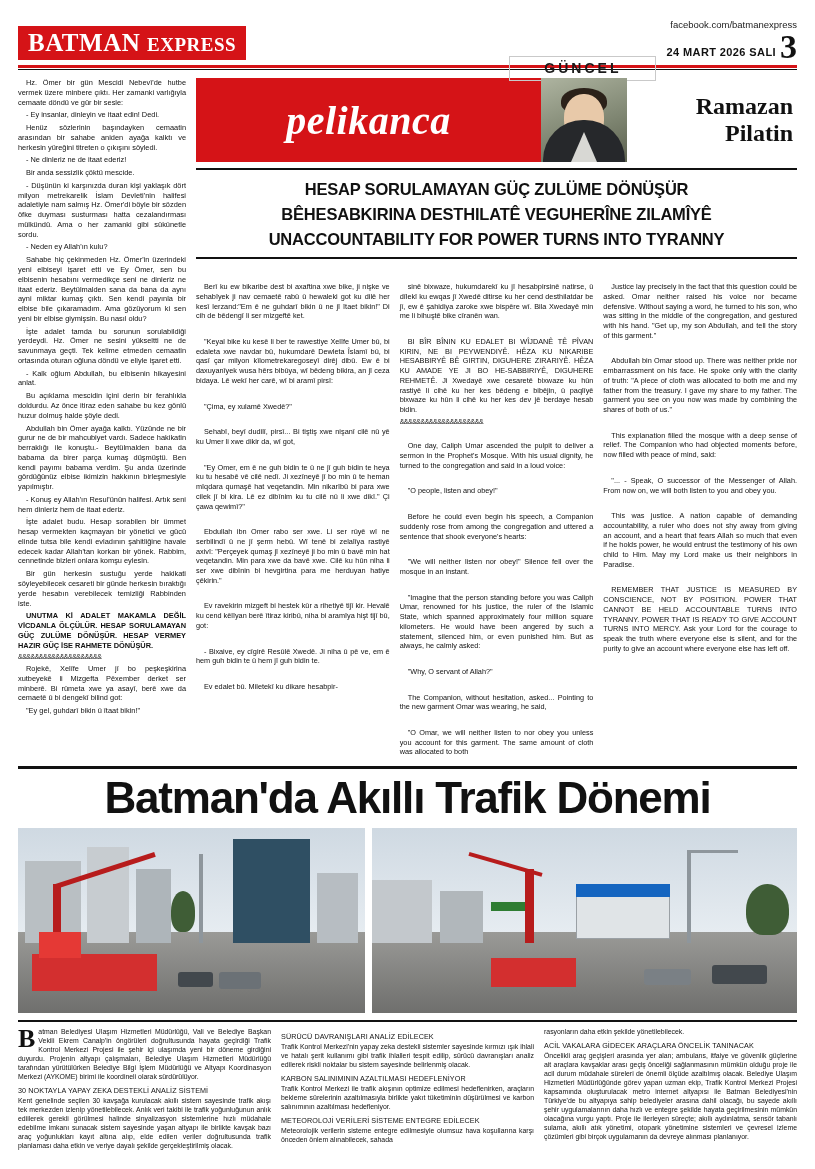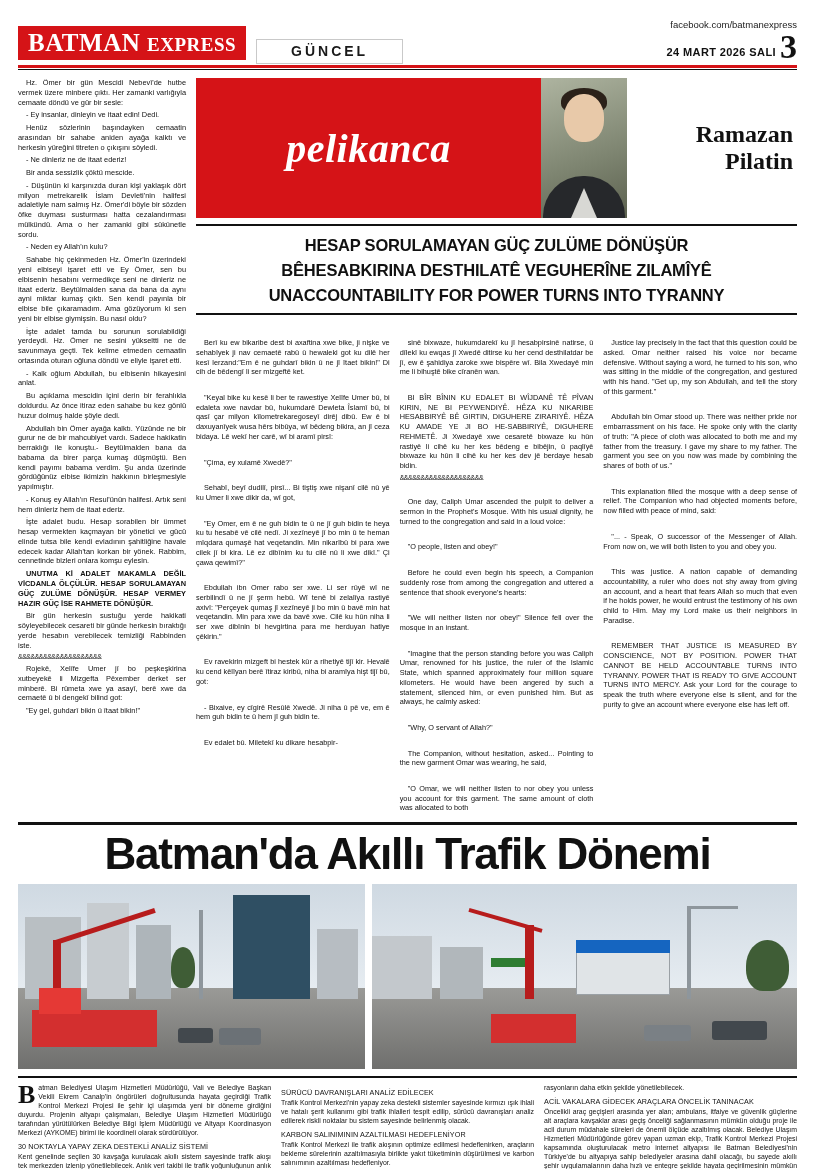--- a/index.html
+++ b/index.html
@@ -15,21 +15,21 @@
   .page { width:815px; height:1169px; position:relative; padding: 14px 18px 0 18px; }
 
   
   .masthead { display:flex; align-items:flex-end; justify-content:space-between; height:46px; }
   .logo-box {
     background:#d51317; color:#fff; font-family:"Liberation Serif", serif;
     font-weight:bold; font-size:25px; letter-spacing:0.5px;
     padding:4px 10px 5px 10px; line-height:1; white-space:nowrap;
   }
   .logo-box .small { font-size:19px; }
-  .mast-center { text-align:left; flex:1; padding:0 10px; position:relative; top:4px;}
+  .mast-center { text-align:right; flex:1; padding:0 10px; position:relative; top:21px;}
   .mast-center .gundem {
     display:inline-block; border:1px solid #c9c9c9; padding:3px 34px 4px 34px;
     font-size:14px; letter-spacing:3px; font-weight:bold; color:#1a1a1a;
   }
   .mast-right { text-align:right; white-space:nowrap; position:relative; }
   .fb { font-size:9.5px; color:#222; display:block; margin-bottom:3px; }
   .datewrap { display:flex; align-items:flex-end; gap:4px; justify-content:flex-end;}
   .date { font-size:11px; font-weight:bold; letter-spacing:0.4px; padding-bottom:2px;}
   .pageno { font-family:"Liberation Serif", serif; font-size:34px; font-weight:bold; line-height:0.8; }
 
@@ -43,21 +43,21 @@
     margin:0 0 3px 0; font-size:7.4px; line-height:1.32; text-align:justify;
     font-family:"Liberation Sans", sans-serif;
   }
   .col-left p.ind { text-indent:8px; }
   .col-left p.caps { font-weight:bold; }
   .dingbat { font-size:7px; letter-spacing:-0.5px; word-break:break-all; line-height:1.1; margin:3px 0;}
 
   .col-right { flex:1; }
 
   
-  .banner { display:flex; align-items:stretch; height:140px; }
+  .banner { display:flex; align-items:stretch; height:84px; }
   .pelikanca {
     background:#d51317; color:#fff; flex:1;
     display:flex; align-items:center; justify-content:center;
     font-family:"Liberation Serif", serif; font-style:italic; font-weight:bold;
     font-size:40px; letter-spacing:0.5px;
   }
   .author-photo {
     width:86px; background:#8a8f7e; position:relative; overflow:hidden;
   }
   .author-photo .bg { position:absolute; inset:0; background:linear-gradient(160deg,#aeb4a0 0%,#7d8470 60%,#5c614f 100%); }
@@ -169,22 +169,22 @@
       <p class="ind">Bir anda sessizlik çöktü mescide.</p>
       <p class="ind">- Düşünün ki karşınızda duran kişi yaklaşık dört milyon metrekarelik İslam Devleti'nin halifesi adaletiyle nam salmış Hz. Ömer'di böyle bir sözden öfke duyması susturması hatta cezalandırması mülkündü. Ama o her zamanki gibi sükûnetle sordu.</p>
       <p class="ind">- Neden ey Allah'ın kulu?</p>
       <p class="ind">Sahabe hiç çekinmeden Hz. Ömer'in üzerindeki yeni elbiseyi işaret etti ve Ey Ömer, sen bu elbisenin hesabını vermedikçe seni ne dinleriz ne itaat ederiz. Beytülmalden sana da bana da aynı ayni miktar kumaş çıktı. Sen kendi payınla bir elbise bile çıkaramadım. Ama gözüyorum ki sen yeni bir elbise giymişsin. Bu nasıl oldu?</p>
       <p class="ind">İşte adalet tamda bu sorunun sorulabildiği yerdeydi. Hz. Ömer ne sesini yükseltti ne de savunmaya geçti. Tek kelime etmeden cemaatin ortasında oturan oğluna döndü ve eliyle işaret etti.</p>
       <p class="ind">- Kalk oğlum Abdullah, bu elbisenin hikayesini anlat.</p>
       <p class="ind">Bu açıklama mescidin içini derin bir ferahlıkla doldurdu. Az önce itiraz eden sahabe bu kez gönlü huzur dolmuş halde şöyle dedi.</p>
       <p class="ind">Abdullah bin Ömer ayağa kalktı. Yüzünde ne bir gurur ne de bir mahcubiyet vardı. Sadece hakikatin berraklığı ile konuştu.- Beytülmalden bana da babama da birer parça kumaş düşmüştü. Ben kendi payımı babama verdim. Şu anda üzerinde gördüğünüz elbise ikimizin hakkının birleşmesiyle yapılmıştır.</p>
       <p class="ind">- Konuş ey Allah'ın Resul'ünün halifesi. Artık seni hem dinleriz hem de itaat ederiz.</p>
       <p class="ind">İşte adalet budu. Hesap sorabilen bir ümmet hesap vermekten kaçmayan bir yönetici ve gücü elinde tutsa bile kendi evladının şahitliğine havale edecek kadar Allah'tan korkan bir yönek. Rabbim, cennetinde bizleri onlara komşu eylesin.</p>
+      <p class="ind">Bir gün herkesin sustuğu yerde hakikati söyleyebilecek cesareti bir günde herkesin bıraktığı yerde hesabın verebilecek temizliği Rabbinden iste.</p>
       <p class="ind caps">UNUTMA Kİ ADALET MAKAMLA DEĞİL VİCDANLA ÖLÇÜLÜR. HESAP SORULAMAYAN GÜÇ ZULÜME DÖNÜŞÜR. HESAP VERMEY HAZIR GÜÇ İSE RAHMETE DÖNÜŞÜR.</p>
-      <p class="ind">Bir gün herkesin sustuğu yerde hakikati söyleyebilecek cesareti bir günde herkesin bıraktığı yerde hesabın verebilecek temizliği Rabbinden iste.</p>
       <div class="dingbat">&amp;&amp;&amp;&amp;&amp;&amp;&amp;&amp;&amp;&amp;&amp;&amp;&amp;&amp;&amp;&amp;&amp;&amp;&amp;&amp;</div>
       <p class="ind">Rojekê, Xelîfe Umer jî bo peşkeşkirina xutbeyekê li Mizgefta Pêxember derket ser minberê. Bi rûmeta xwe ya asayî, berê xwe da cemaetê û bi dengekî bilind got:</p>
       <p class="ind">"Ey gel, guhdarî bikin û îtaat bikin!"</p>
     </div>
 
     <div class="col-right">
 
       <div class="banner">
         <div class="pelikanca">pelikanca</div>
         <div class="author-photo">

